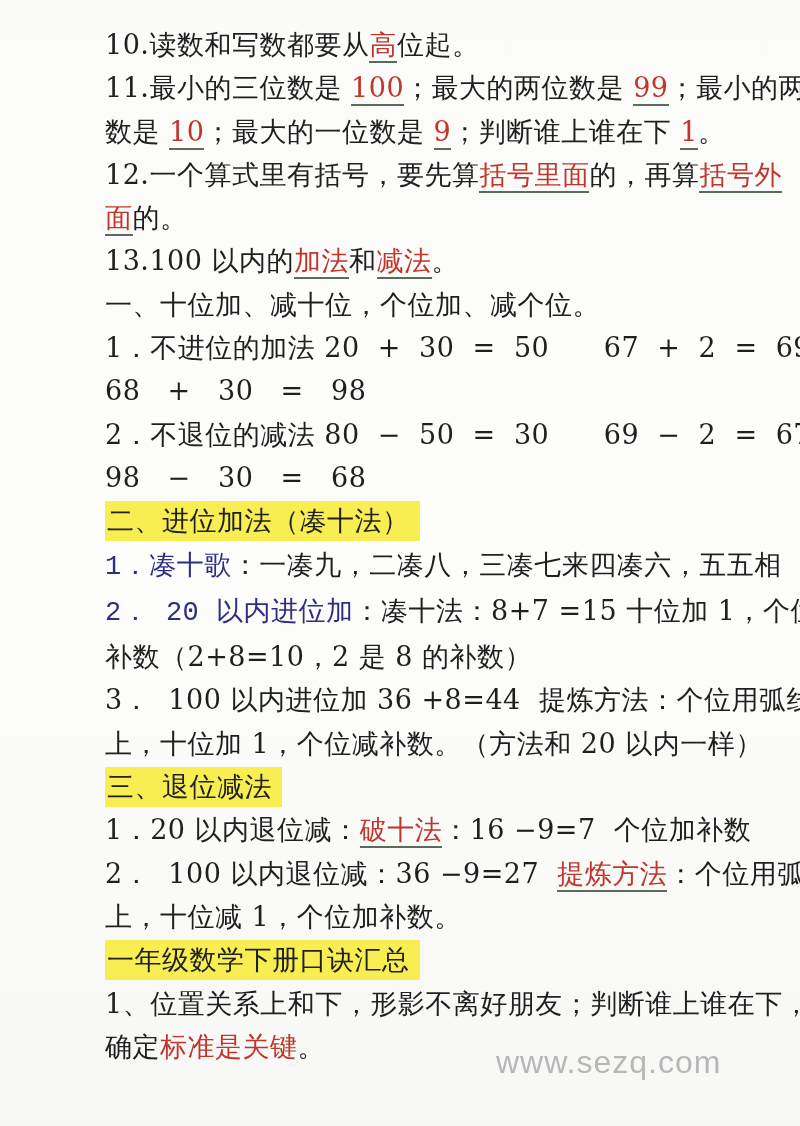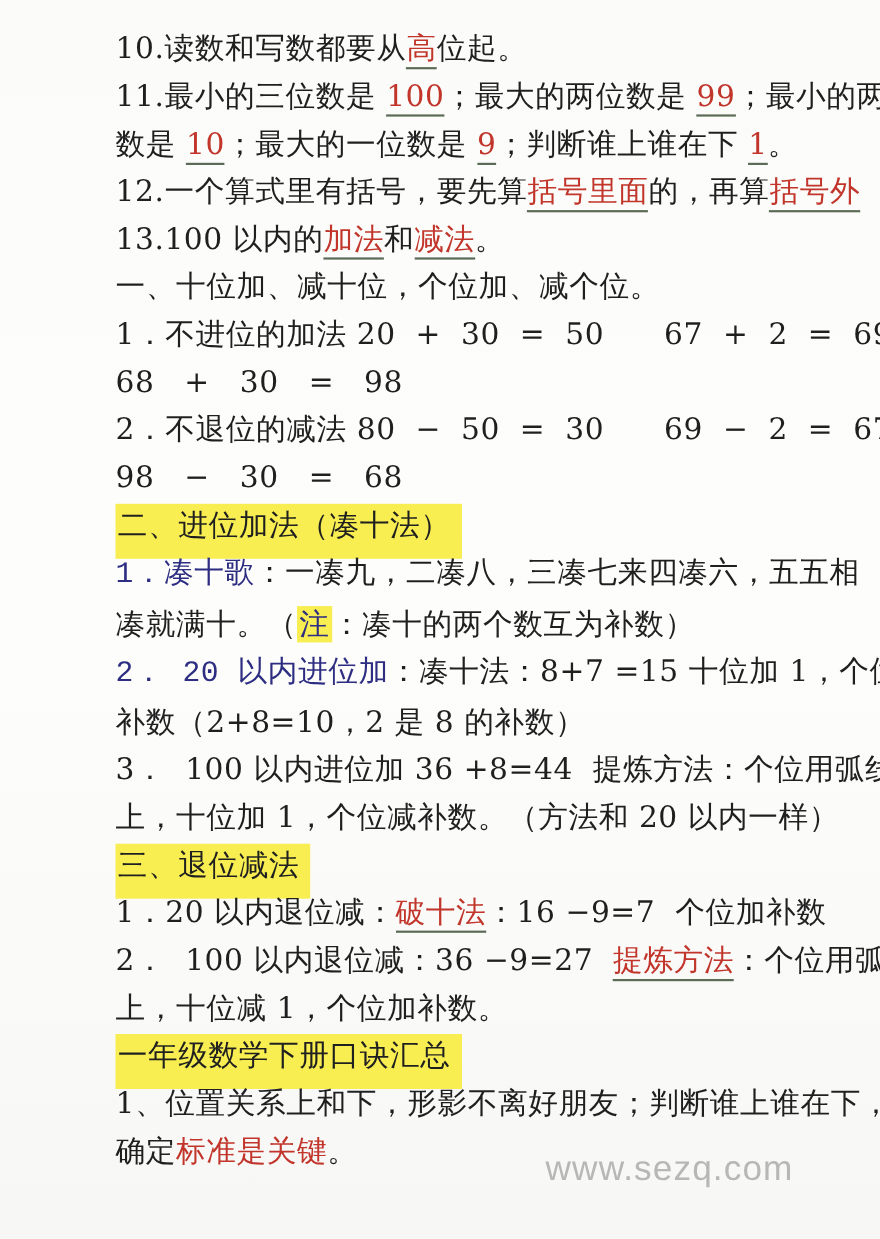--- a/index.html
+++ b/index.html
@@ -40,21 +40,21 @@
     padding-bottom: 1px;
   }
   .s-b { color: var(--blue); font-family: Liberation Mono, monospace; }
   .s-hlb {
     color: var(--blue);
     background: var(--highlight);
     padding: 1px 2px;
   }
   .line-hl .hl-wrap {
     background: var(--highlight);
-    padding: 4px 10px 15px 2px;
+    padding: 4px 10px 5px 2px;
     box-decoration-break: clone;
   }
   .watermark {
     position: absolute;
     left: 496px;
     top: 1044px;
     font-family: "Liberation Sans", "DejaVu Sans", sans-serif;
     font-size: 32px;
     font-weight: 400;
     letter-spacing: 1px;
@@ -64,29 +64,29 @@
 </style>
 </head>
 <body>
 
 <div class="page">
   <div class="doc-body">
       <div class="line"><span class="s-n">10.读数和写数都要从</span><span class="s-ru">高</span><span class="s-n">位起。</span></div>
       <div class="line"><span class="s-n">11.最小的三位数是 </span><span class="s-ru">100</span><span class="s-n">；最大的两位数是 </span><span class="s-ru">99</span><span class="s-n">；最小的两位</span></div>
       <div class="line"><span class="s-n">数是 </span><span class="s-ru">10</span><span class="s-n">；最大的一位数是 </span><span class="s-ru">9</span><span class="s-n">；判断谁上谁在下 </span><span class="s-ru">1</span><span class="s-n">。</span></div>
       <div class="line"><span class="s-n">12.一个算式里有括号，要先算</span><span class="s-ru">括号里面</span><span class="s-n">的，再算</span><span class="s-ru">括号外</span></div>
+      <div class="line"><span class="s-ru">面</span><span class="s-n">的。</span></div>
       <div class="line"><span class="s-n">13.100 以内的</span><span class="s-ru">加法</span><span class="s-n">和</span><span class="s-ru">减法</span><span class="s-n">。</span></div>
       <div class="line"><span class="s-n">一、十位加、减十位，个位加、减个位。</span></div>
       <div class="line"><span class="s-n">1．不进位的加法 20  +  30  =  50      67  +  2  =  69</span></div>
       <div class="line"><span class="s-n">68   +   30   =   98</span></div>
       <div class="line"><span class="s-n">2．不退位的减法 80  −  50  =  30      69  −  2  =  67</span></div>
       <div class="line"><span class="s-n">98   −   30   =   68</span></div>
       <div class="line line-hl"><span class="hl-wrap"><span class="s-n">二、进位加法（凑十法）</span></span></div>
       <div class="line"><span class="s-b">1．凑十歌</span><span class="s-n">：一凑九，二凑八，三凑七来四凑六，五五相</span></div>
-      <div class="line"><span class="s-n">凑就满十。（</span><span class="s-hlb">注</span><span class="s-n">：凑十的两个数互为补数）</span></div>
       <div class="line"><span class="s-b">2． 20 以内进位加</span><span class="s-n">：凑十法：8+7 =15 十位加 1，个位减</span></div>
       <div class="line"><span class="s-n">补数（2+8=10，2 是 8 的补数）</span></div>
       <div class="line"><span class="s-n">3．  100 以内进位加 36 +8=44  提炼方法：个位用弧线连</span></div>
       <div class="line"><span class="s-n">上，十位加 1，个位减补数。（方法和 20 以内一样）</span></div>
       <div class="line line-hl"><span class="hl-wrap"><span class="s-n">三、退位减法</span></span></div>
       <div class="line"><span class="s-n">1．20 以内退位减：</span><span class="s-ru">破十法</span><span class="s-n">：16 −9=7  个位加补数</span></div>
       <div class="line"><span class="s-n">2．  100 以内退位减：36 −9=27  </span><span class="s-ru">提炼方法</span><span class="s-n">：个位用弧线连</span></div>
       <div class="line"><span class="s-n">上，十位减 1，个位加补数。</span></div>
       <div class="line line-hl"><span class="hl-wrap"><span class="s-n">一年级数学下册口诀汇总</span></span></div>
       <div class="line"><span class="s-n">1、位置关系上和下，形影不离好朋友；判断谁上谁在下，</span></div>

